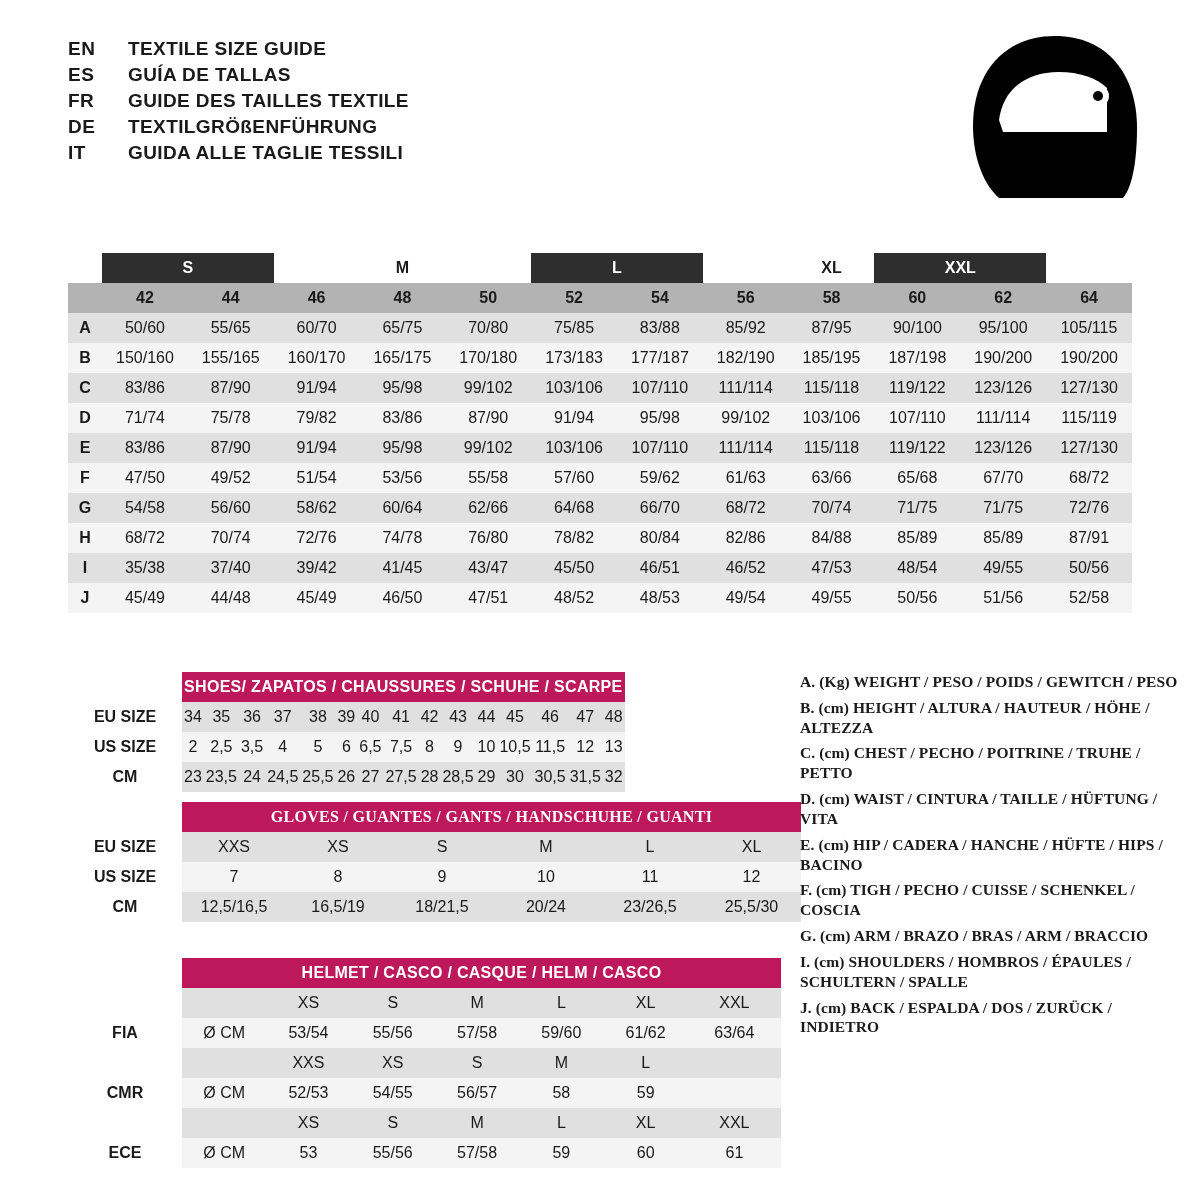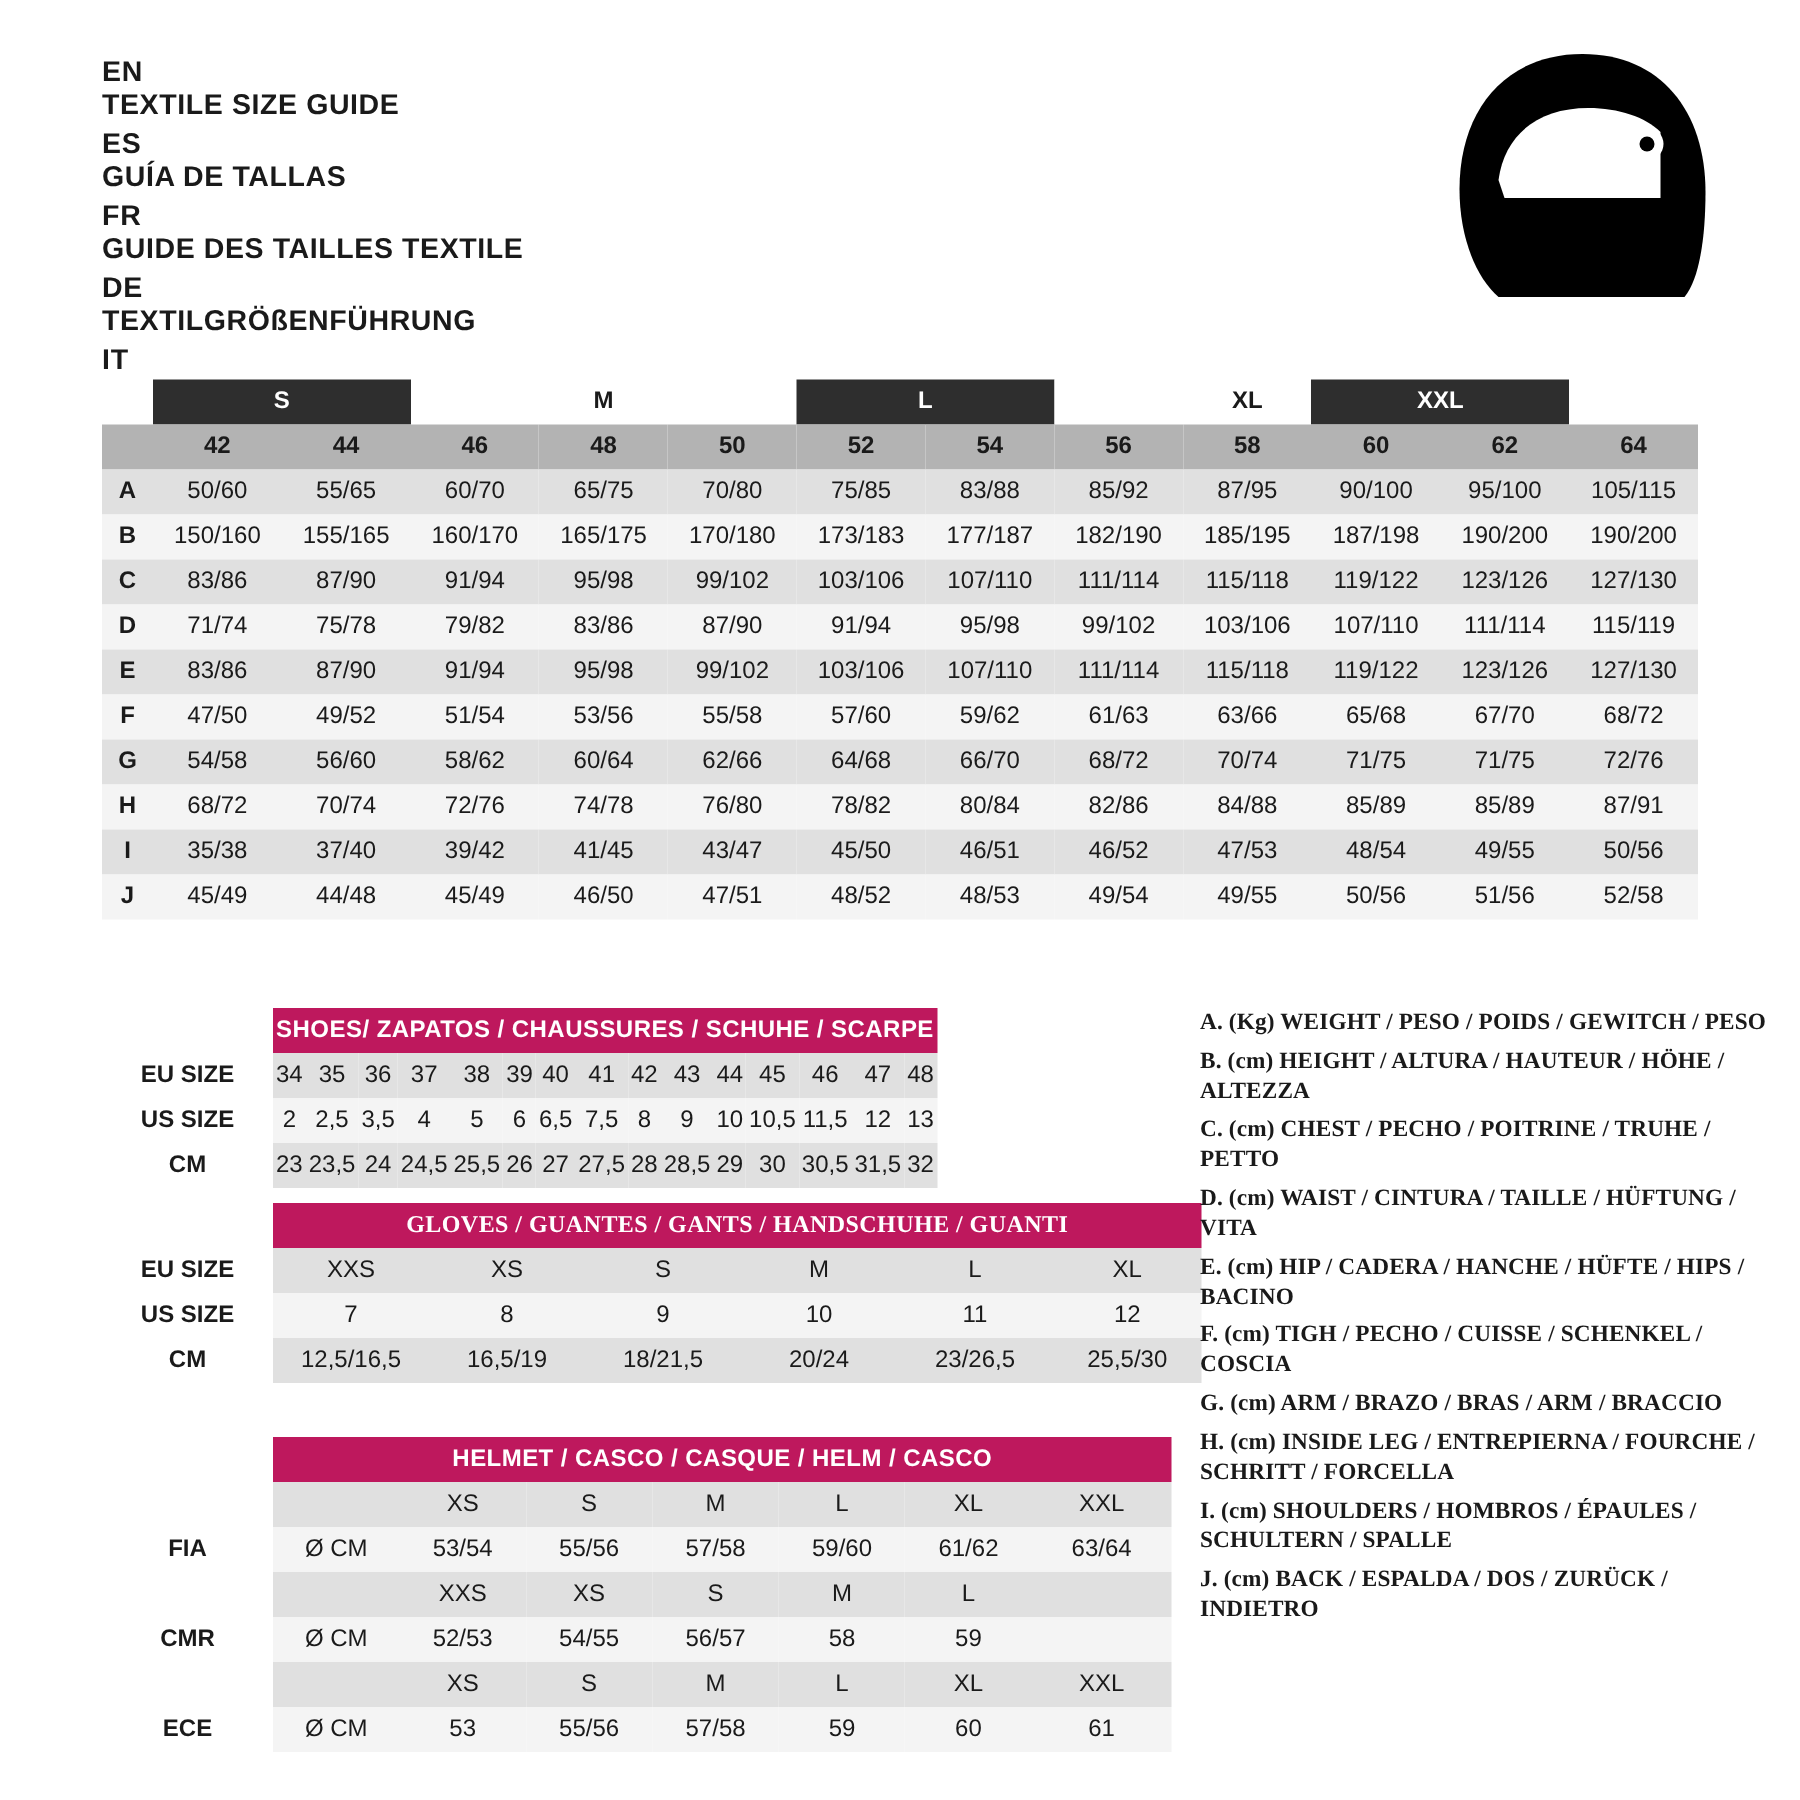--- a/index.html
+++ b/index.html
@@ -8,21 +8,21 @@
     background:#ffffff;
     font-family:"Liberation Sans", sans-serif;
     color:#1a1a1a;
     position:relative;
     overflow:hidden;
   }
   .page{position:absolute;inset:0;}
 
   
   .header{position:absolute;left:68px;top:38px;}
-  .hdr-row{display:flex;align-items:baseline;margin-bottom:4px;flex-direction:column;}
+  .hdr-row{display:flex;align-items:baseline;margin-bottom:4px;}
   .hdr-lang{width:60px;font-size:19px;font-weight:700;letter-spacing:.5px;}
   .hdr-txt{font-size:19px;font-weight:700;letter-spacing:.4px;}
 
   .helmet{position:absolute;left:955px;top:28px;width:200px;height:185px;}
 
   
   .maintable{position:absolute;left:68px;top:253px;width:1064px;border-collapse:collapse;}
   .maintable td{font-size:16px;text-align:center;height:30px;padding:0;}
   .row-group{height:26px;}
   .grp{background:#2e2e2e;color:#fff;font-weight:700;font-size:16px;}
@@ -445,18 +445,17 @@
   </div>
 
   <div class="legend">
     <p>A. (Kg) WEIGHT / PESO / POIDS / GEWITCH / PESO</p>
     <p>B. (cm) HEIGHT / ALTURA / HAUTEUR / HÖHE / ALTEZZA</p>
     <p>C. (cm) CHEST / PECHO / POITRINE / TRUHE / PETTO</p>
     <p>D. (cm) WAIST / CINTURA / TAILLE / HÜFTUNG / VITA</p>
     <p>E. (cm) HIP / CADERA / HANCHE / HÜFTE / HIPS / BACINO</p>
     <p>F. (cm) TIGH / PECHO / CUISSE / SCHENKEL / COSCIA</p>
     <p>G. (cm) ARM / BRAZO / BRAS / ARM / BRACCIO</p>
-    <p>H. (cm) INSIDE LEG / ENTREPIERNA / FOURCHE / SCHRITT / FORCELLA</p>
     <p>I. (cm) SHOULDERS / HOMBROS / ÉPAULES / SCHULTERN / SPALLE</p>
     <p>J. (cm) BACK / ESPALDA / DOS / ZURÜCK / INDIETRO</p>
   </div>
 
 </div>
 
 </body></html>

